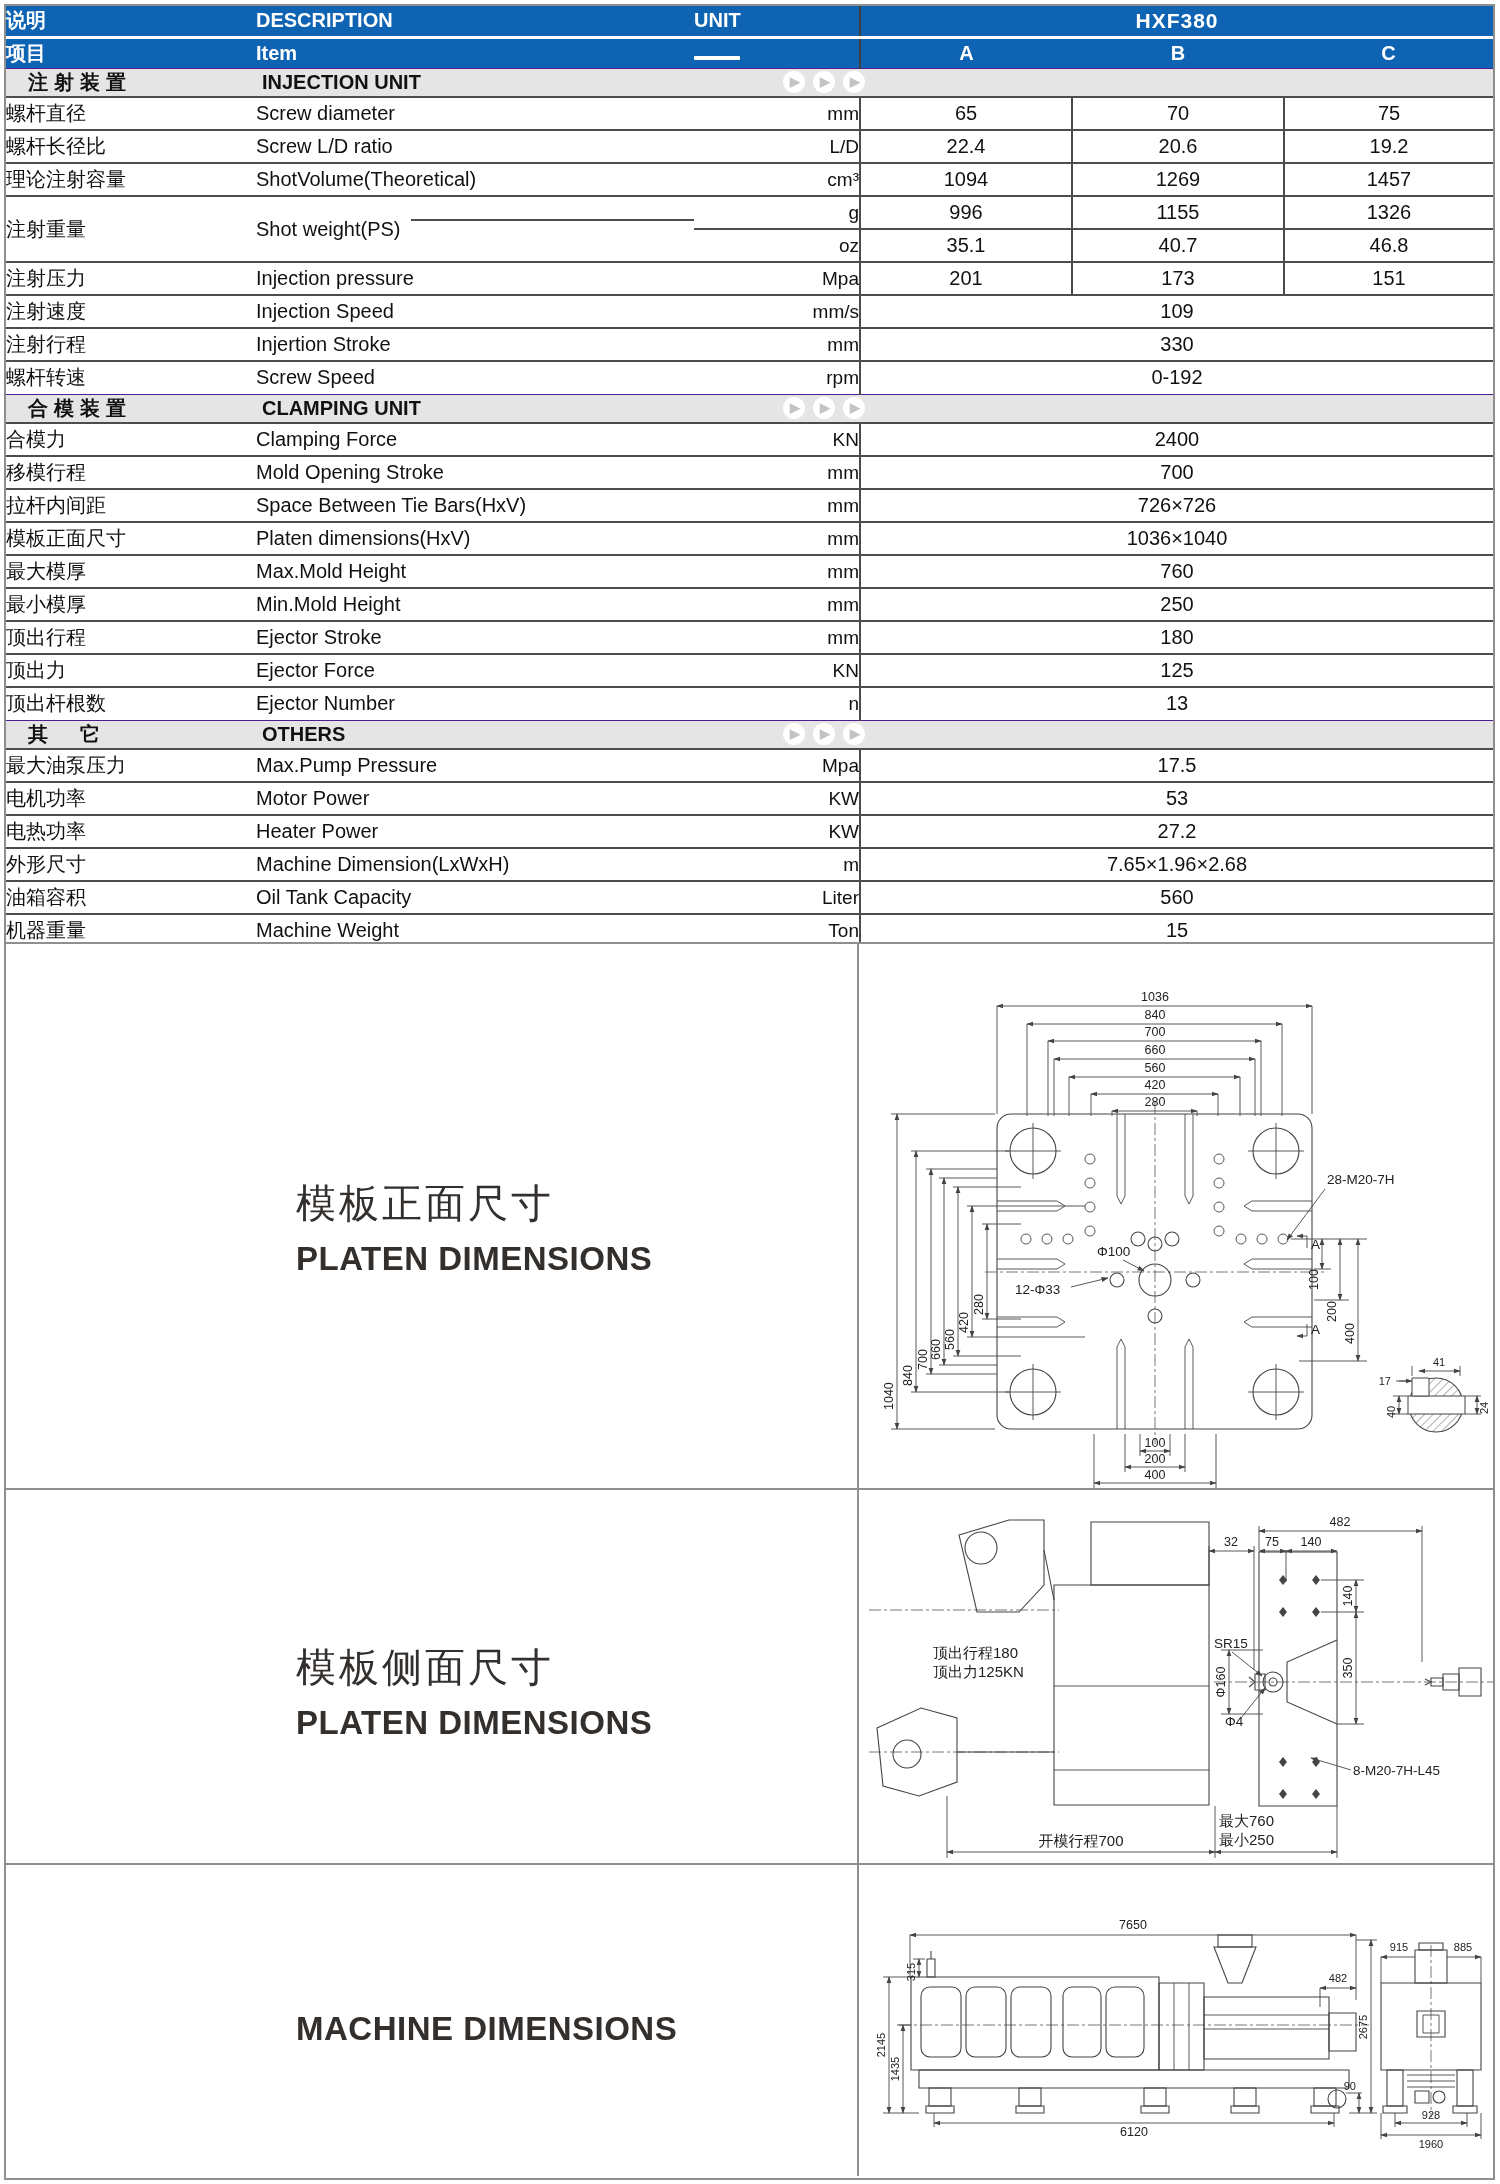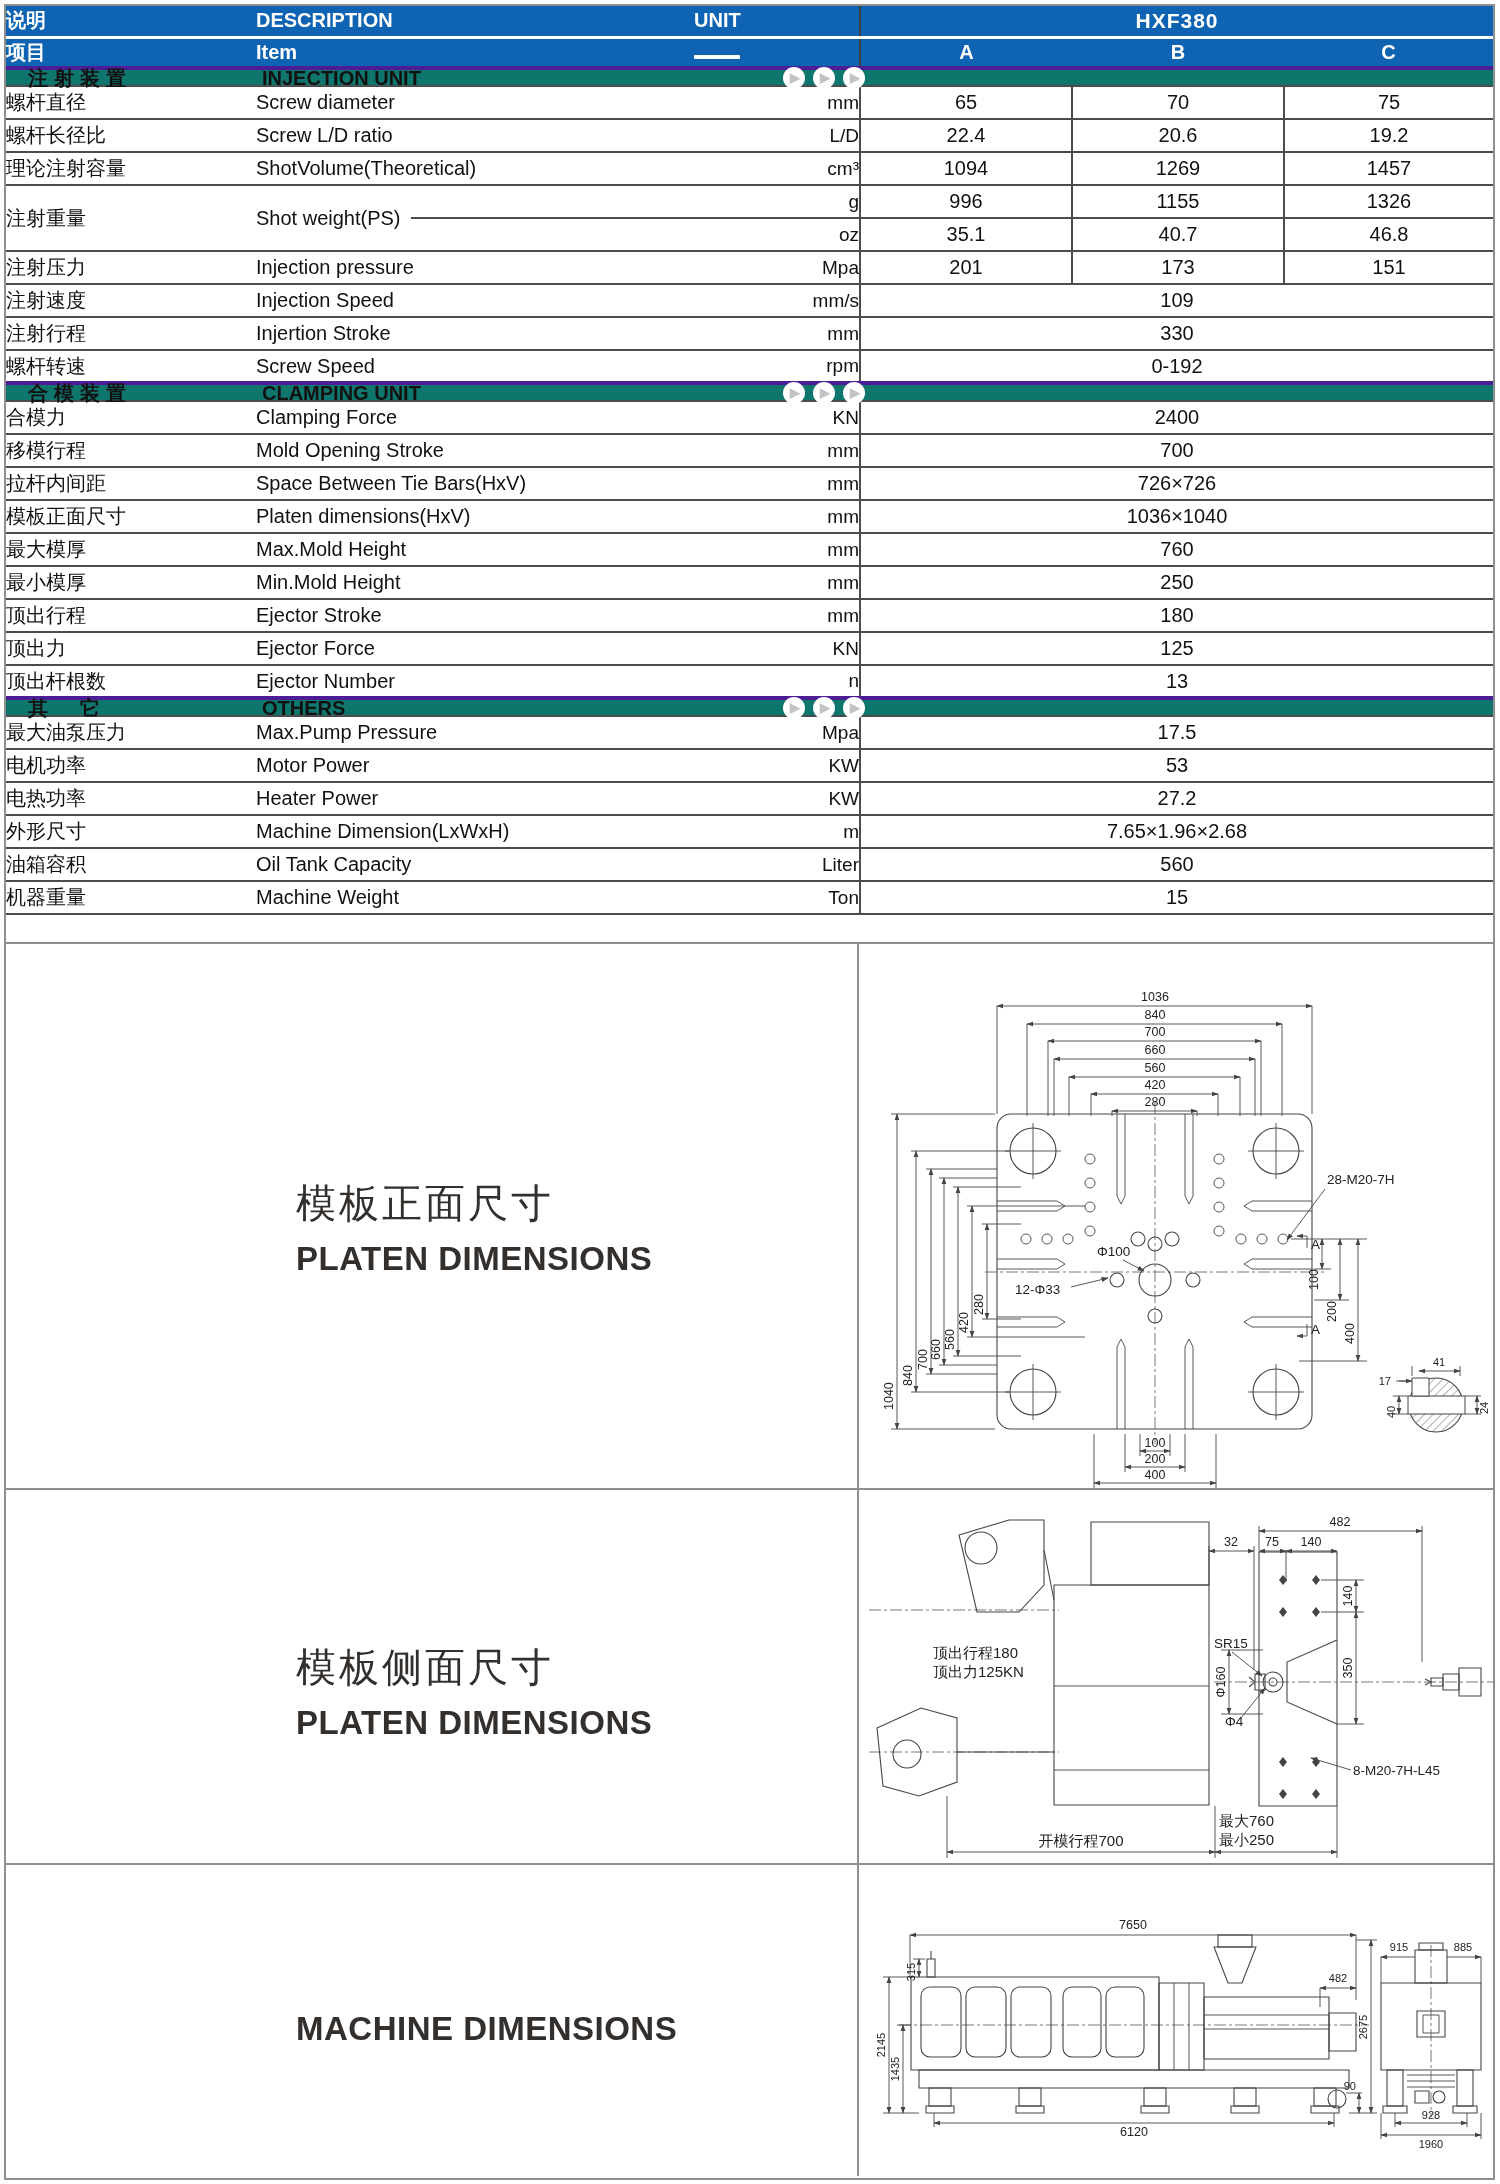--- a/index.html
+++ b/index.html
@@ -21,27 +21,27 @@
   td.unith { text-align:left; padding-right:40px; }
   thead td.model { border-left:2px solid #3f3f3f; text-align:center; font-size:21px; letter-spacing:1px;margin-top:19px; }
   thead td.variant { text-align:center; }
   thead td.va { border-left:2px solid #3f3f3f; }
   .dash { display:inline-block; width:46px; height:4px; background:#fff; margin-right:14px; border-radius:1px; }
 
   tbody td { border-top:2px solid #4c4c4c; font-size:20px; height:33px; background:#fff; }
   tbody tr:last-child td { border-bottom:2px solid #4c4c4c; }
   td.unit { text-align:right; padding-right:34px; font-size:19px; }
   td.val { text-align:center; border-left:2px solid #4c4c4c; }
-  tr.sec td { background:#0f766e; height:18px; font-weight:bold; position:relative; border-top:4px solid #4c1d95; }
+  tr.sec td { background:#e5e5e5; height:29px; font-weight:bold; position:relative; border-top:1px solid #4c1d95; }
   .sec-cn { position:absolute; left:22px; top:50%; transform:translateY(-50%); letter-spacing:6px; }
   .sec-en { position:absolute; left:256px; top:50%; transform:translateY(-50%); }
   .chevrons { position:absolute; left:777px; top:50%; transform:translateY(-50%); display:flex; gap:8px; }
   .chev { width:22px; height:22px; border-radius:50%; background:#fff; color:#c3c3c3;
           display:flex; align-items:center; justify-content:center; font-size:13px; padding-left:2px; }
-  .en-wrap { display:flex; align-items:center; width:100%; padding-right:0; }
+  .en-wrap { display:flex; align-items:flex-start; width:100%; padding-right:0; }
   .leader { flex:1; height:2px; background:#4c4c4c; margin-left:10px; }
 
   
   .panels { position:absolute; left:0; top:936px; width:1487px; }
   .panel { position:relative; width:1487px; border-top:2px solid #8f8f8f; background:#fff; }
   .panel::before { content:''; position:absolute; left:851px; top:0; bottom:0; width:2px; background:#8f8f8f; }
   .p1 { height:546px; } .p2 { height:375px; } .p3 { height:313px; }
   .panel-label { position:absolute; left:290px; }
   .panel-label .t-cn { font-size:40px; color:#332f2d; letter-spacing:3px; }
   .panel-label .t-en { font-size:33px; color:#332f2d; margin-top:9px; letter-spacing:0.5px;font-weight:bold; }

